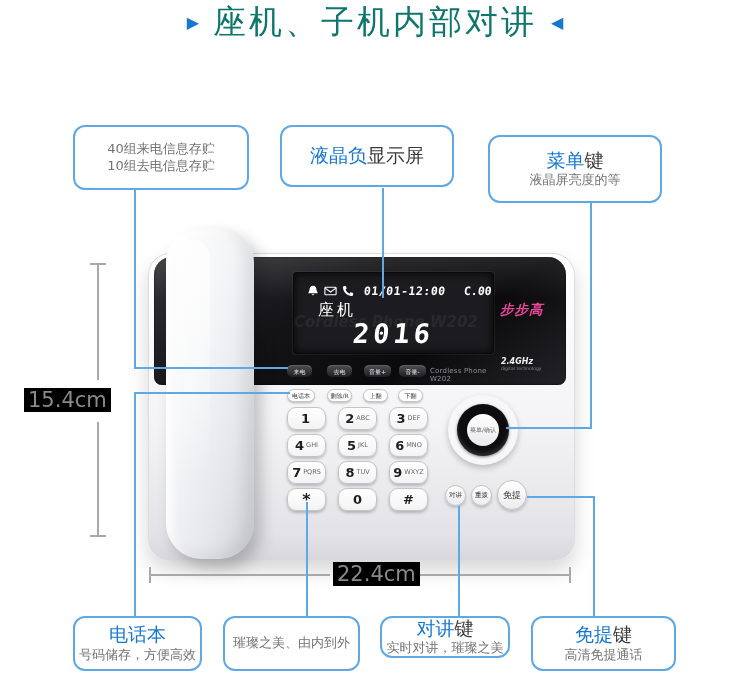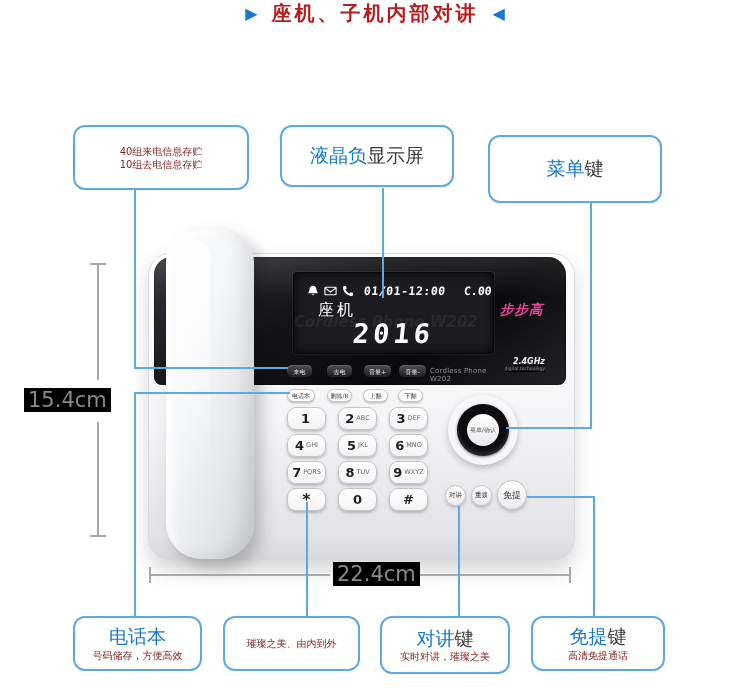--- a/index.html
+++ b/index.html
@@ -1,27 +1,27 @@
 <!DOCTYPE html>
 <html><head>
 <meta charset="utf-8">
 <style>
   html,body{margin:0;padding:0;background:#fff;}
   #canvas{position:relative;width:750px;height:695px;background:#ffffff;overflow:hidden;
           font-family:"DejaVu Sans","Liberation Sans",sans-serif;}
   .abs{position:absolute;}
   #title{left:0;top:12;width:750px;display:flex;justify-content:center;align-items:center;gap:14px;}
   #title .arrow{color:#1577d2;font-size:16px;line-height:1;}
-  #title .ttl{color:#b91c1c;font-size:20px;letter-spacing:3px;font-weight:700;}
+  #title .ttl{color:#0f766e;font-size:33px;letter-spacing:3px;font-weight:400;}
   
   .box{background:#fff;border:2px solid #5ea8e5;border-radius:12px;text-align:center;
        display:flex;flex-direction:column;justify-content:center;padding:2px 0;box-sizing:border-box;}
   .box-title{font-size:19px;color:#3a3a3a;line-height:1.25;}
   .box-title .hl{color:#1577d2;}
-  .box-sub{font-size:10px;color:#7f1d1d;line-height:1.3;}
+  .box-sub{font-size:13px;color:#737373;line-height:1.3;}
   
   .vline{width:2px;background:#5ea8e5;}
   .hline{height:2px;background:#5ea8e5;}
   
   .dv{width:1.5px;background:#a8a8a8;}
   .dh{height:1.5px;background:#a8a8a8;}
   .dim-text{color:#8a8a8a;font-size:21px;background:#000000;padding:0 4px;}
   
   #phone-body{left:148px;top:253px;width:425px;height:306px;border-radius:22px;
       background:linear-gradient(180deg,#ffffff 0%,#f4f4f6 55%,#e3e3e7 92%,#d8d8dc 100%);
@@ -41,21 +41,21 @@
   #lcd-datetime{font-size:11.5px;letter-spacing:.5px;margin-left:5px;}
   #lcd-counter{font-size:11.5px;margin-left:13px;}
   #lcd-label{left:0;top:27px;width:199px;text-align:left;color:#fff;font-size:16px;letter-spacing:3px;margin-left:24px;}
   #lcd-time{left:0;top:45px;width:199px;text-align:center;font-size:27px;letter-spacing:4px;}
   #brand{left:500px;top:301px;width:70px;color:#ec4899;font-size:13.5px;font-weight:bold;
       font-style:italic;letter-spacing:1px;}
   .dpill{height:11px;border-radius:5px;background:linear-gradient(#4a4a50,#1e1e22);
       border-top:1px solid rgba(255,255,255,.28);color:#e8e8e8;font-size:6px;
       display:flex;align-items:center;justify-content:center;line-height:1;}
   #model-text{left:430px;top:367px;width:72px;color:#909095;font-size:7px;letter-spacing:.2px;}
-  #ghz{left:501px;top:358px;width:44px;text-align:right;line-height:1.1;text-decoration:underline;}
+  #ghz{left:501px;top:358px;width:44px;text-align:left;line-height:1.1;}
   #ghz .g1{color:#ededed;font-size:8px;font-weight:bold;font-style:italic;}
   #ghz .g2{color:#8a8a8a;font-size:4.5px;}
   .fpill{height:13px;border-radius:7px;background:#fdfdfd;border:1px solid #c6c6ca;
       box-shadow:0 1.5px 2px rgba(0,0,0,.2);color:#3a3a3a;font-size:6px;
       display:flex;align-items:center;justify-content:center;line-height:1;box-sizing:border-box;}
   .key{width:39px;height:23px;border-radius:9px;background:linear-gradient(#ffffff,#f3f3f5);
       border:1px solid #c4c4c8;box-shadow:0 2px 3px rgba(0,0,0,.22);box-sizing:border-box;
       display:flex;align-items:center;justify-content:center;}
   .key .d{font-size:13px;font-weight:bold;color:#1e1e1e;line-height:1;}
   .key .l{font-size:6.5px;color:#666;margin-left:2px;line-height:1;}
@@ -211,31 +211,32 @@
 
   <div class="abs box" style="left:73px;top:125px;width:176px;height:65px;">
     <div class="box-sub">40组来电信息存贮</div>
     <div class="box-sub">10组去电信息存贮</div>
   </div>
   <div class="abs box" style="left:280px;top:125px;width:174px;height:62px;">
     <div class="box-title"><span class="hl">液晶负</span><span>显示屏</span></div>
   </div>
   <div class="abs box" style="left:488px;top:135px;width:174px;height:68px;">
     <div class="box-title"><span class="hl">菜单</span><span>键</span></div>
+    <div class="box-sub">液晶屏亮度的等</div>
   </div>
 
   <div class="abs box" style="left:73px;top:616px;width:129px;height:55px;">
     <div class="box-title"><span class="hl">电话本</span><span></span></div>
     <div class="box-sub">号码储存，方便高效</div>
   </div>
   <div class="abs box" style="left:223px;top:616px;width:137px;height:55px;">
     <div class="box-sub">璀璨之美、由内到外</div>
   </div>
-  <div class="abs box" style="left:380px;top:616px;width:130px;height:58px;">
+  <div class="abs box" style="left:380px;top:616px;width:130px;height:42px;">
     <div class="box-title"><span class="hl">对讲</span><span>键</span></div>
     <div class="box-sub">实时对讲，璀璨之美</div>
   </div>
-  <div class="abs box" style="left:531px;top:616px;width:134px;height:55px;">
+  <div class="abs box" style="left:531px;top:616px;width:145px;height:55px;">
     <div class="box-title"><span class="hl">免提</span><span>键</span></div>
     <div class="box-sub">高清免提通话</div>
   </div>
 
 </div>
 
 </body></html>

